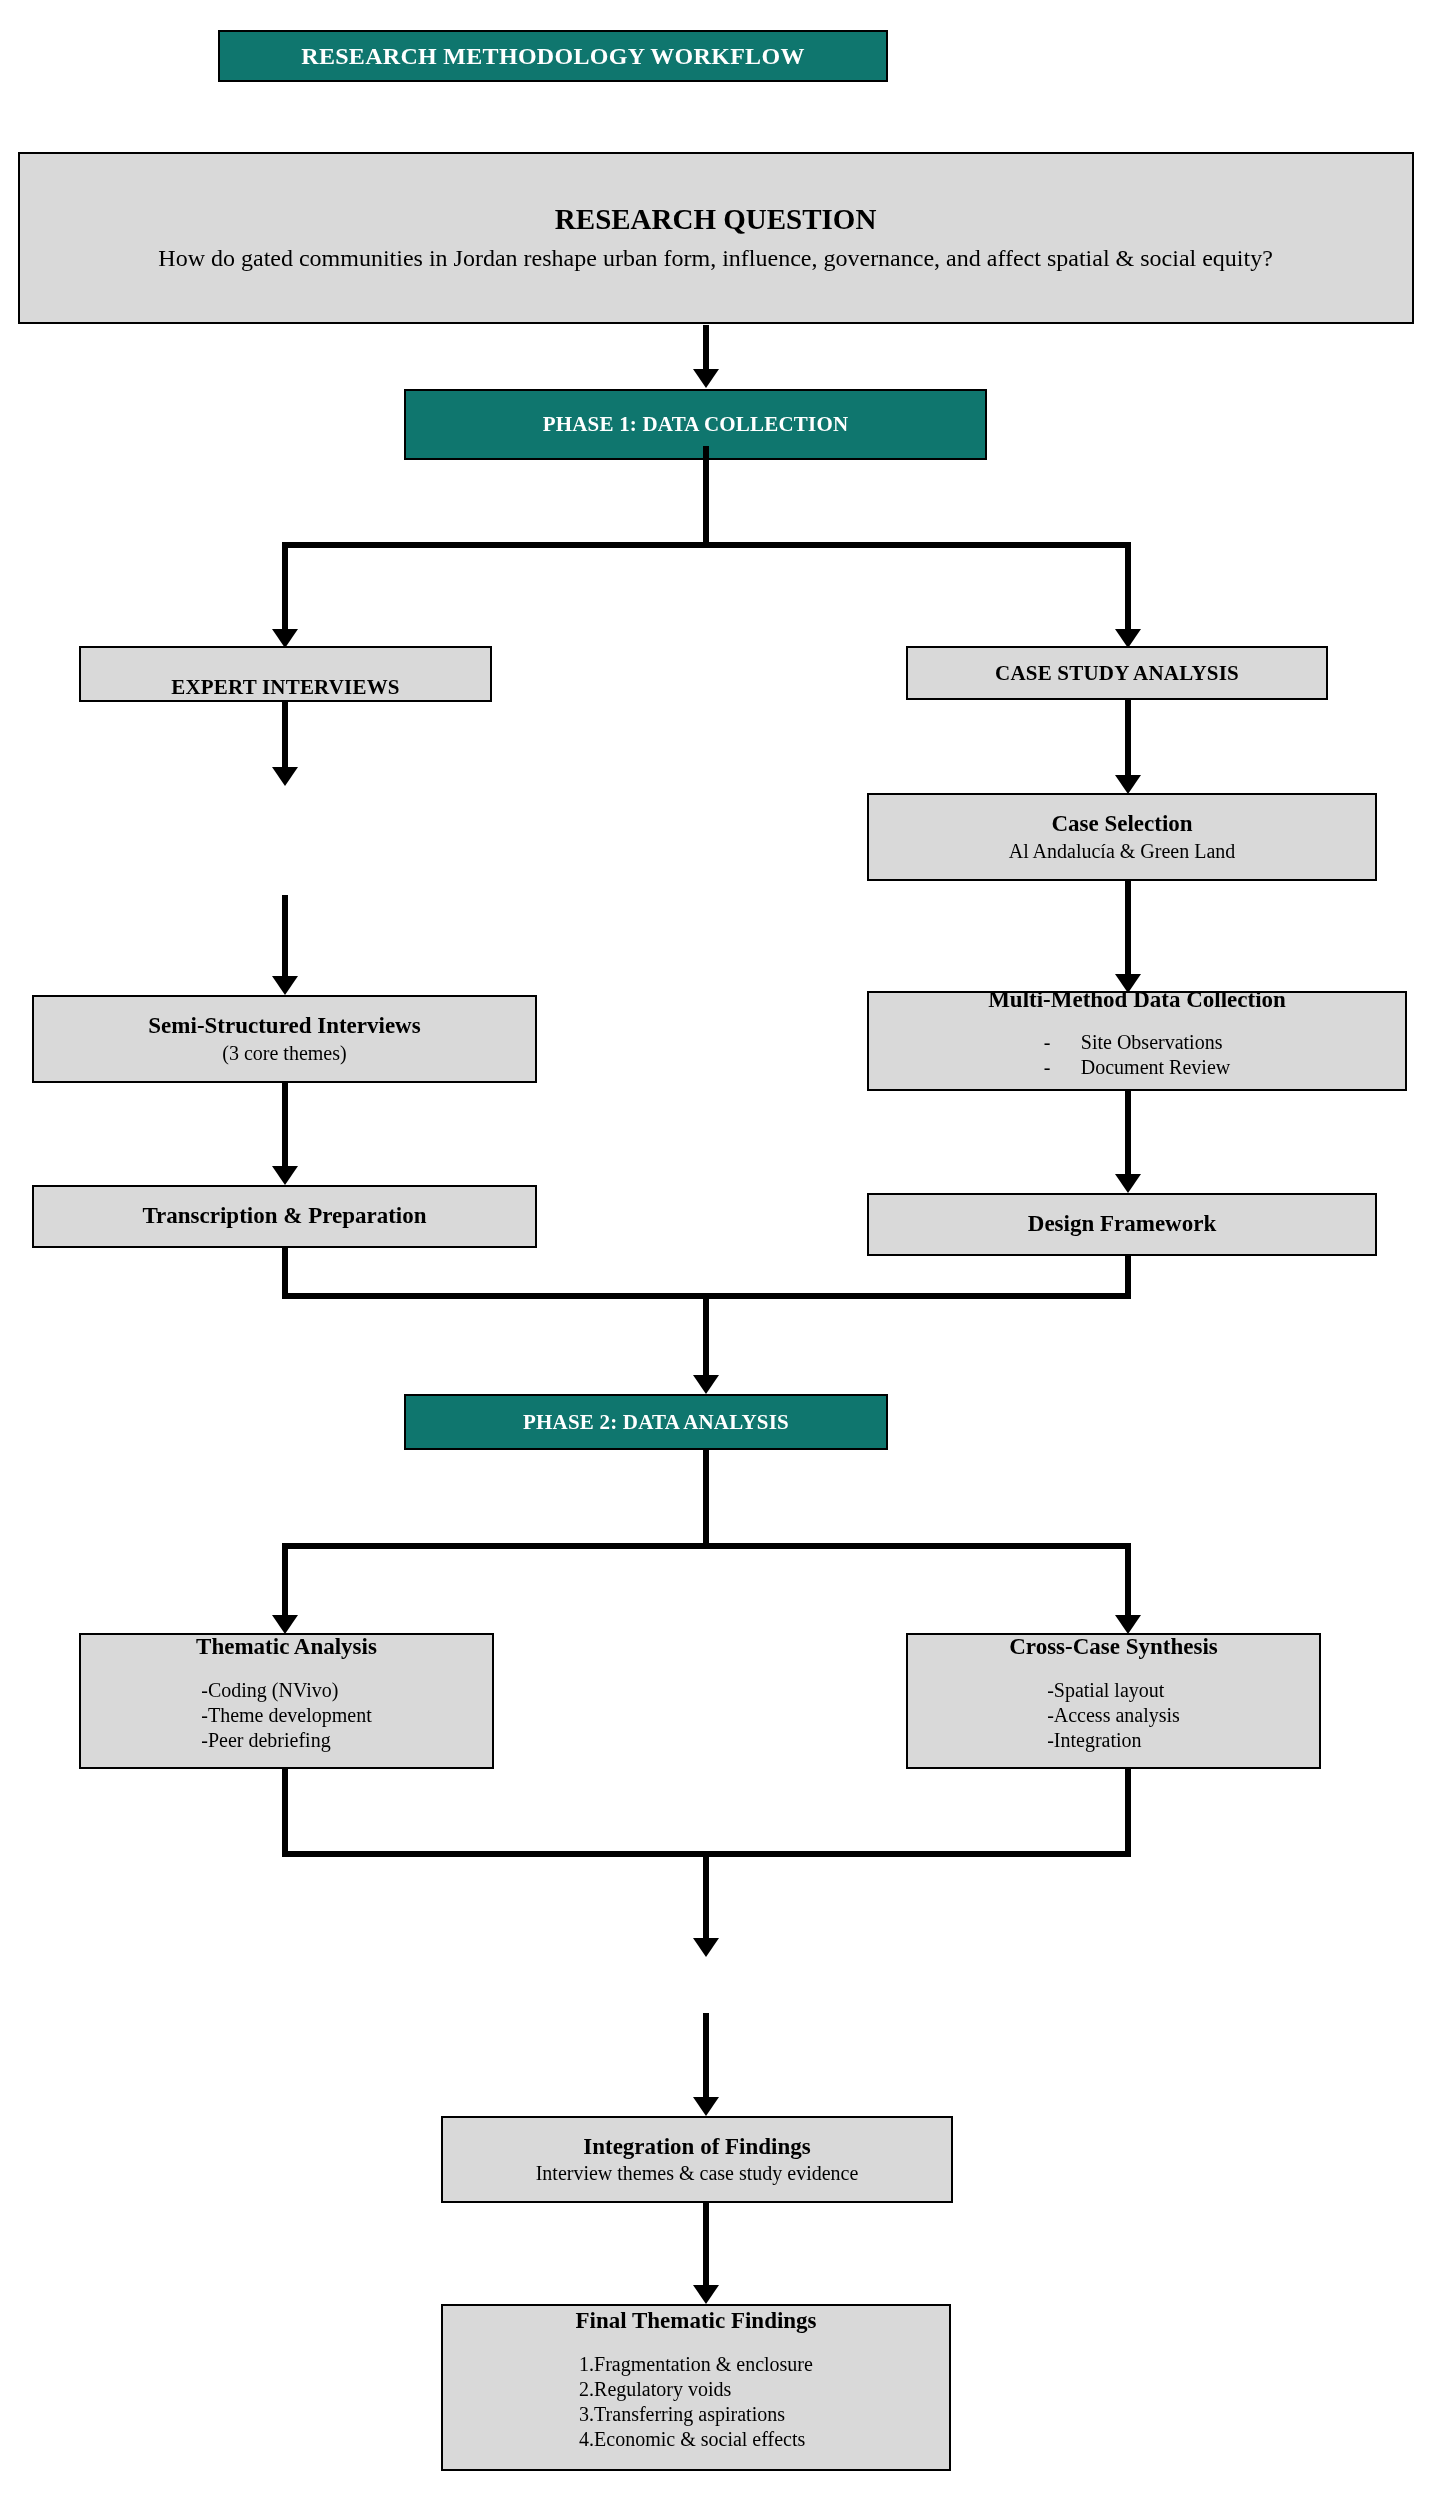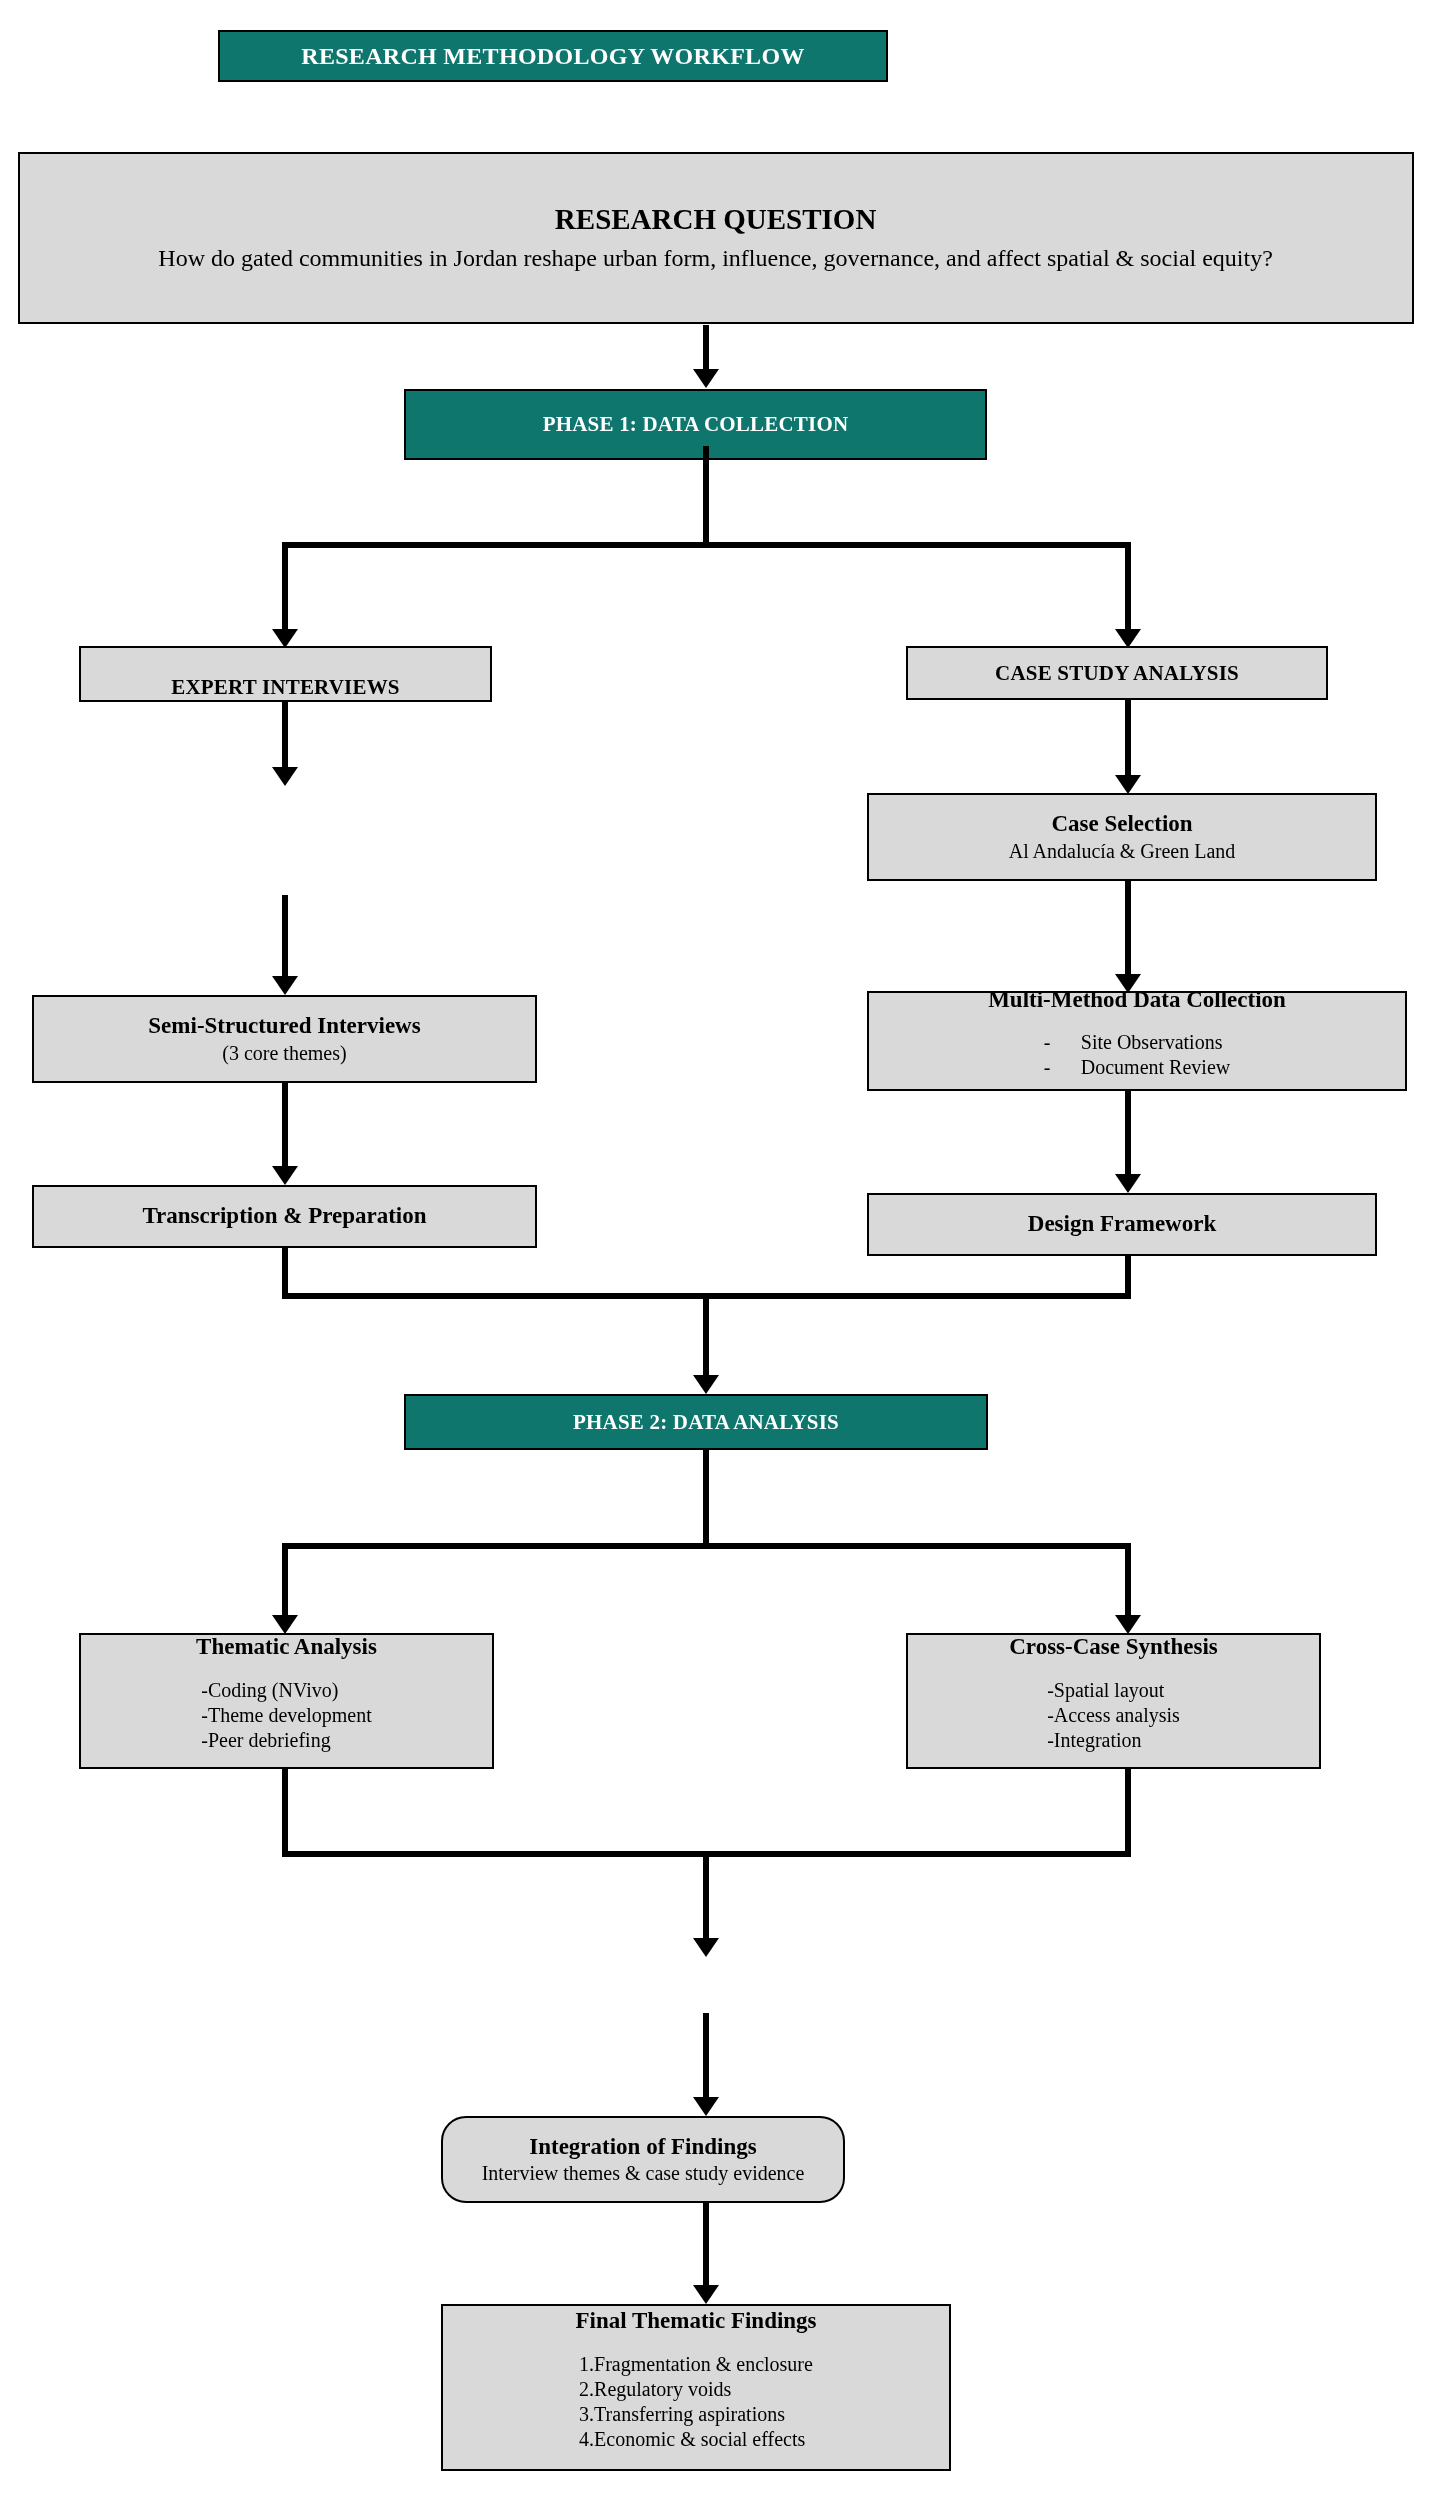--- a/index.html
+++ b/index.html
@@ -166,21 +166,21 @@
   <div class="box light step" style="left:867px; top:1193px; width:510px; height:63px;">
     <span class="title">Design Framework</span>
   </div>
 
   <div class="vline" style="left:282px; top:1248px; width:6.4px; height:51px;"></div>
   <div class="vline" style="left:1125px; top:1256px; width:6.4px; height:43px;"></div>
   <div class="hline" style="left:282px; top:1293px; width:849px; height:6.4px;"></div>
   <div class="vline" style="left:703px; top:1293px; width:6.4px; height:88px;"></div>
   <div class="arrowhead" style="left:693px; top:1375px;"></div>
 
-  <div class="box dark phase-banner" style="left:404px; top:1394px; width:584px; height:56px;padding-left:20px;">
+  <div class="box dark phase-banner" style="left:404px; top:1394px; width:484px; height:56px;padding-left:20px;">
     <span class="title">PHASE 2: DATA ANALYSIS</span>
   </div>
 
   <div class="vline" style="left:703px; top:1450px; width:6.4px; height:98px;"></div>
   <div class="hline" style="left:282px; top:1543px; width:849px; height:6.4px;"></div>
   <div class="vline" style="left:282px; top:1543px; width:6.4px; height:77px;"></div>
   <div class="vline" style="left:1125px; top:1543px; width:6.4px; height:77px;"></div>
   <div class="arrowhead" style="left:272px; top:1615px;"></div>
   <div class="arrowhead" style="left:1115px; top:1615px;"></div>
 
@@ -205,21 +205,21 @@
   <div class="vline" style="left:282px; top:1769px; width:6.4px; height:88px;"></div>
   <div class="vline" style="left:1125px; top:1769px; width:6.4px; height:88px;"></div>
   <div class="hline" style="left:282px; top:1851px; width:849px; height:6.4px;"></div>
   <div class="vline" style="left:703px; top:1851px; width:6.4px; height:93px;"></div>
   <div class="arrowhead" style="left:693px; top:1938px;"></div>
 
 
   <div class="vline" style="left:703px; top:2013px; width:6.4px; height:90px;"></div>
   <div class="arrowhead" style="left:693px; top:2097px;"></div>
 
-  <div class="box light step" style="left:441px; top:2116px; width:404px; height:87px;border-radius:25px;">
+  <div class="box light step" style="left:441px; top:2116px; width:512px; height:87px;">
     <span class="title">Integration of Findings</span>
     <span class="sub">Interview themes &amp; case study evidence</span>
   </div>
 
   <div class="vline" style="left:703px; top:2202px; width:6.4px; height:88px;"></div>
   <div class="arrowhead" style="left:693px; top:2285px;"></div>
 
   <div class="box light step" style="left:441px; top:2304px; width:510px; height:167px;">
     <span class="title">Final Thematic Findings</span>
     <ul class="bullets">

